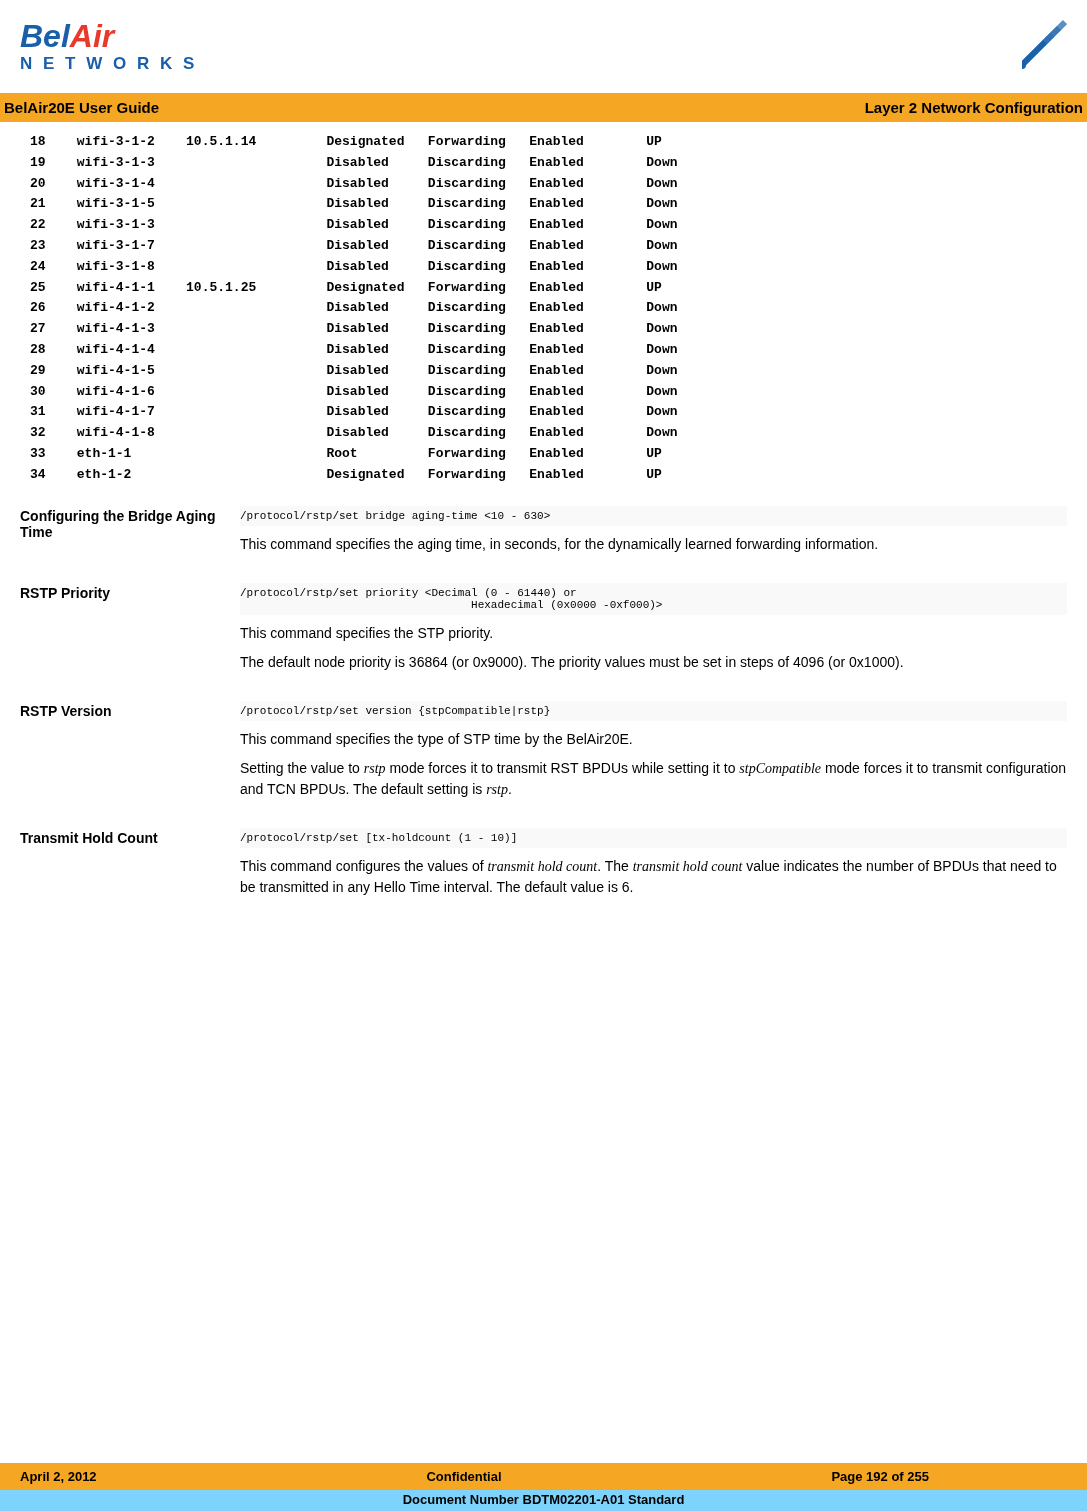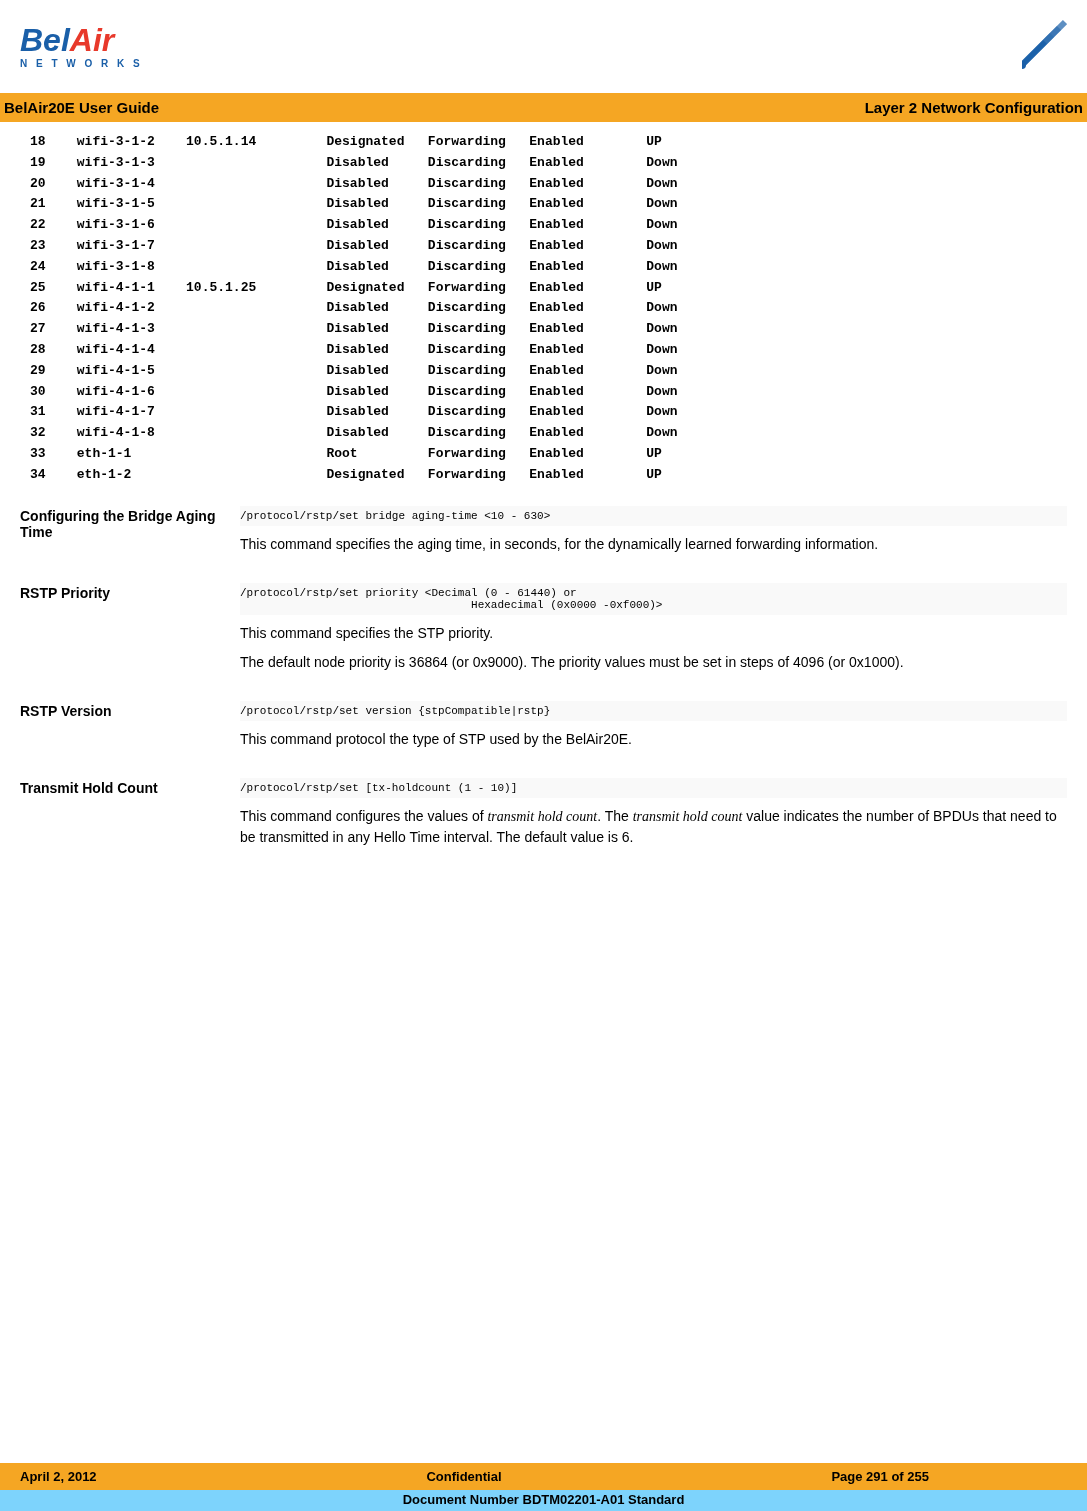--- a/index.html
+++ b/index.html
@@ -23,21 +23,21 @@
     .logo-belair {
       font-size: 32px;
       font-weight: 900;
       color: #1a5fa8;
       font-style: italic;
       line-height: 1;
     }
     .logo-belair span.bel { color: #1a5fa8; }
     .logo-belair span.air { color: #e8392b; }
     .logo-networks {
-      font-size: 10px;
+      font-size: 17px;
       font-weight: bold;
       letter-spacing: 3px;
       color: #1a5fa8;
       margin-top: 2px;
     }
     .logo-left { display: flex; flex-direction: column; }
 
     
     .title-bar {
       background: #f5a623;
@@ -186,21 +186,21 @@
 </div>
 
 <div class="main-content">
 
   <div class="table-section">
 
   <div class="table-row-item">18    wifi-3-1-2    10.5.1.14         Designated   Forwarding   Enabled        UP</div>
       <div class="table-row-item">19    wifi-3-1-3                      Disabled     Discarding   Enabled        Down</div>
       <div class="table-row-item">20    wifi-3-1-4                      Disabled     Discarding   Enabled        Down</div>
       <div class="table-row-item">21    wifi-3-1-5                      Disabled     Discarding   Enabled        Down</div>
-      <div class="table-row-item">22    wifi-3-1-6                      Disabled     Discarding   Enabled        Down</div>
+      <div class="table-row-item">22    wifi-3-1-3                      Disabled     Discarding   Enabled        Down</div>
       <div class="table-row-item">23    wifi-3-1-7                      Disabled     Discarding   Enabled        Down</div>
       <div class="table-row-item">24    wifi-3-1-8                      Disabled     Discarding   Enabled        Down</div>
       <div class="table-row-item">25    wifi-4-1-1    10.5.1.25         Designated   Forwarding   Enabled        UP</div>
       <div class="table-row-item">26    wifi-4-1-2                      Disabled     Discarding   Enabled        Down</div>
       <div class="table-row-item">27    wifi-4-1-3                      Disabled     Discarding   Enabled        Down</div>
       <div class="table-row-item">28    wifi-4-1-4                      Disabled     Discarding   Enabled        Down</div>
       <div class="table-row-item">29    wifi-4-1-5                      Disabled     Discarding   Enabled        Down</div>
       <div class="table-row-item">30    wifi-4-1-6                      Disabled     Discarding   Enabled        Down</div>
       <div class="table-row-item">31    wifi-4-1-7                      Disabled     Discarding   Enabled        Down</div>
       <div class="table-row-item">32    wifi-4-1-8                      Disabled     Discarding   Enabled        Down</div>
@@ -222,34 +222,35 @@
           <div class="command">/protocol/rstp/set priority &lt;Decimal (0 - 61440) or
                                    Hexadecimal (0x0000 -0xf000)&gt;</div>
           <p>This command specifies the STP priority.</p>
           <p>The default node priority is 36864 (or 0x9000). The priority values must be set in steps of 4096 (or 0x1000).</p>
         </div>
       </div>
       <div class="section">
         <div class="section-label">RSTP Version</div>
         <div class="section-content">
           <div class="command">/protocol/rstp/set version {stpCompatible|rstp}</div>
-          <p>This command protocol the type of STP used by the BelAir20E.</p>
+          <p>This command specifies the type of STP time by the BelAir20E.</p>
+          <p>Setting the value to <span class="italic-serif">rstp</span> mode forces it to transmit RST BPDUs while setting it to <span class="italic-serif">stpCompatible</span> mode forces it to transmit configuration and TCN BPDUs. The default setting is <span class="italic-serif">rstp</span>.</p>
         </div>
       </div>
       <div class="section">
         <div class="section-label">Transmit Hold Count</div>
         <div class="section-content">
           <div class="command">/protocol/rstp/set [tx-holdcount (1 - 10)]</div>
           <p>This command configures the values of <span class="italic-serif">transmit hold count</span>. The <span class="italic-serif">transmit hold count</span> value indicates the number of BPDUs that need to be transmitted in any Hello Time interval. The default value is 6.</p>
         </div>
       </div>
     </div>
 
 </div>
 
 <div class="footer-wrapper">
   <div class="footer" style="position:relative;">
     <span class="footer-left">April 2, 2012</span>
     <span class="footer-center">Confidential</span>
-    <span class="footer-right">Page 291 of 255</span>
+    <span class="footer-right">Page 192 of 255</span>
   </div>
   <div class="footer-doc">Document Number BDTM02201-A01 Standard</div>
 </div>
 
 </body></html>

